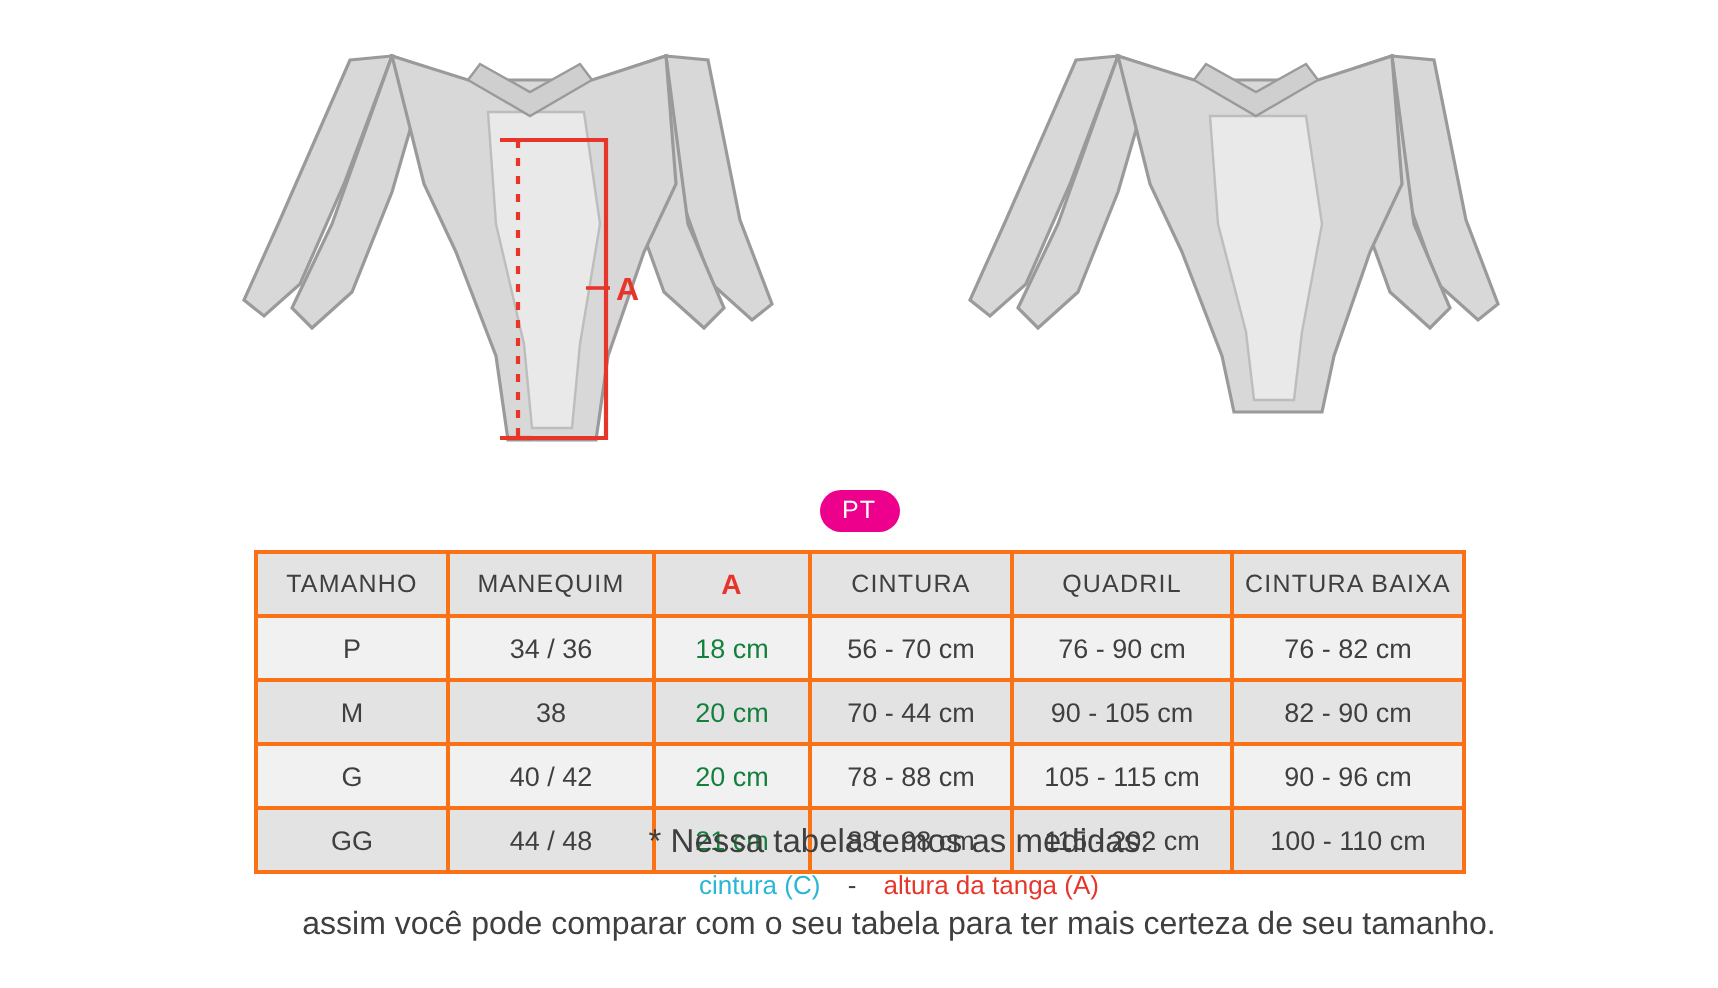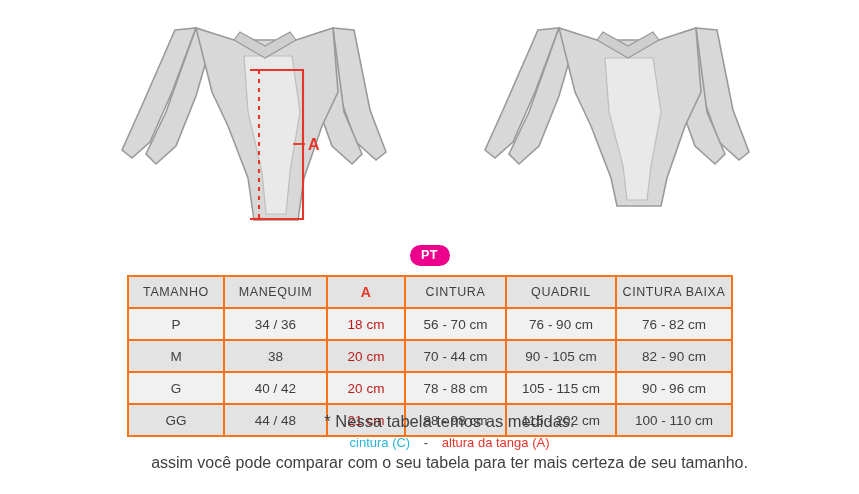--- a/index.html
+++ b/index.html
@@ -46,21 +46,21 @@
   .pt-badge {
     display: inline-flex;
     align-items: center;
     justify-content: center;
     width: 40px;
     height: 21px;
     border-radius: 11px;
     background: #ec008c;
     color: #ffffff;
     font-size: 12.5px;
-    font-weight: bold;
+    font-weight: normal;
     letter-spacing: 0.5px;
   }
   .heading-text {
     font-size: 18.5px;
     color: #3f3f3f;
     letter-spacing: 1.6px;
     white-space: nowrap;
   }
 
   
@@ -99,21 +99,21 @@
     font-size: 12.5px;
   }
   table.size-table thead th.col-a {
     color: #e8352a;
     font-weight: bold;
     font-size: 14px;
   }
   table.size-table tbody tr.odd td { background: #f1f1f1; }
   table.size-table tbody tr.even td { background: #e3e3e3; }
   table.size-table tbody td.cell-a {
-    color: #b91c1c;
+    color: #15803d;
   }
 
   
   .notes {
     position: absolute;
     left: 0;
     top: 412px;
     width: 859px;
     text-align: center;
     padding-left: 20px;

